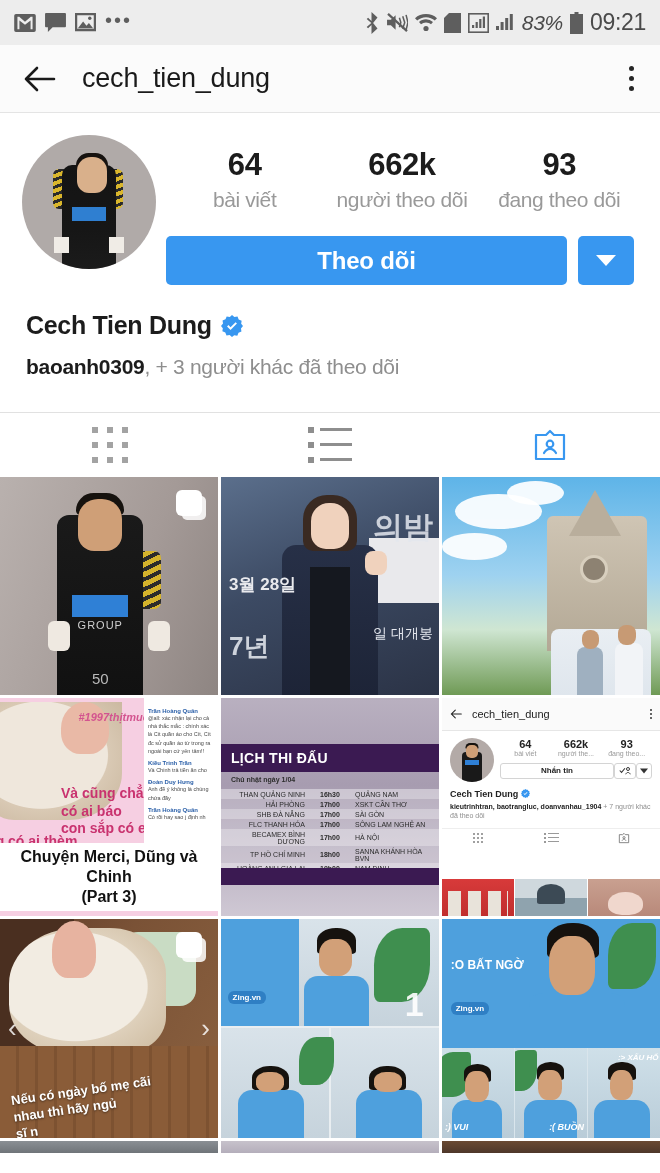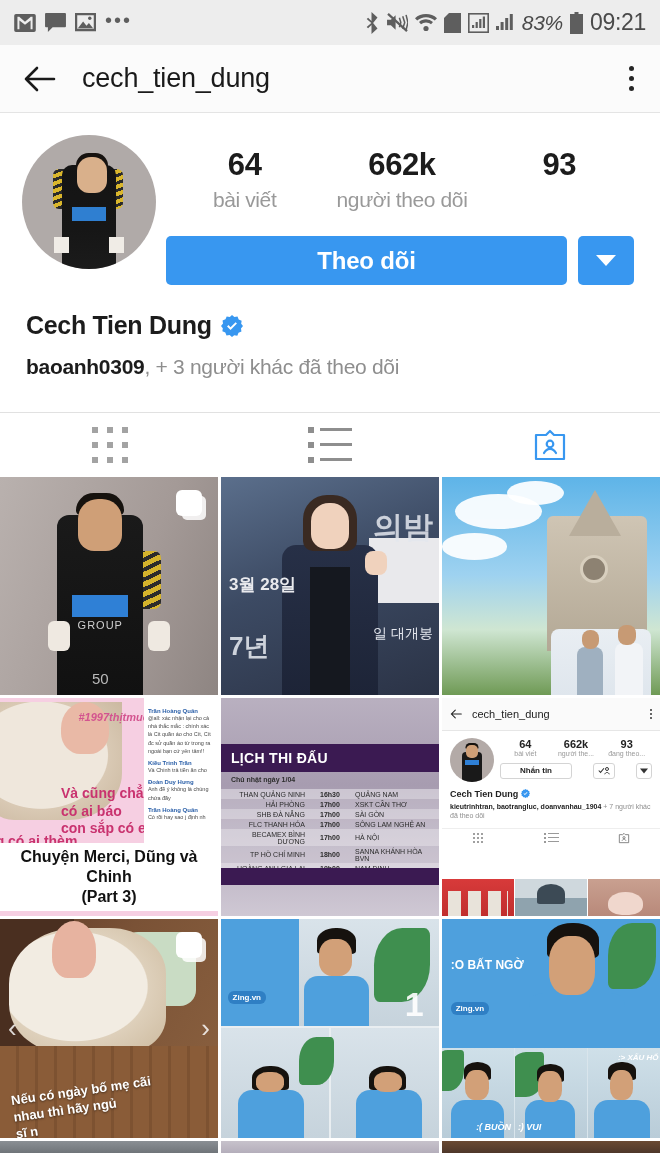--- a/index.html
+++ b/index.html
@@ -247,21 +247,21 @@
   .ns-av .b { position:absolute;left:50%;transform:translateX(-50%);bottom:0;width:20px;height:30px;background:#191919;border-radius:4px 4px 0 0;}
   .ns-av .h { position:absolute;left:50%;transform:translateX(-50%);top:7px;width:12px;height:13px;background:#cf9f77;border-radius:5px;}
   .ns-av .s { position:absolute;left:50%;transform:translateX(-50%);top:5px;width:13px;height:6px;background:#16120e;border-radius:6px 6px 2px 2px;}
   .ns-av .g { position:absolute;left:50%;transform:translateX(-50%);top:22px;width:14px;height:5px;
     background:radial-gradient(circle at 17% 50%,#2f80d6 0 46%,transparent 47%),radial-gradient(circle at 50% 50%,#2f80d6 0 46%,transparent 47%),radial-gradient(circle at 83% 50%,#2f80d6 0 46%,transparent 47%);}
   .ns-stats { flex:1; padding-left:6px; }
   .ns-srow { display:flex; }
   .ns-st { flex:1; text-align:center; }
   .ns-sn { font-size:11px; font-weight:bold; }
   .ns-sl { font-size:7px; color:#999; white-space:nowrap; }
-  .ns-btns { display:flex; gap:21px; margin-top:6px; }
+  .ns-btns { display:flex; gap:0; margin-top:6px; }
   .ns-msg { flex:1; height:16px; border:1px solid #d4d4d4; border-radius:3px; display:flex; align-items:center; justify-content:center; font-size:8px; font-weight:bold;}
   .ns-sq { width:22px;height:16px;border:1px solid #d4d4d4;border-radius:3px;display:flex;align-items:center;justify-content:center;}
   .ns-sq2 { width:16px;height:16px;border:1px solid #d4d4d4;border-radius:3px;display:flex;align-items:center;justify-content:center;}
   .ns-bio { padding:7px 8px 0 8px; }
   .ns-nm { font-size:9px; font-weight:bold; display:flex; align-items:center; gap:3px;}
   .ns-fb { font-size:7px; color:#8e8e8e; line-height:1.4; margin-top:3px;}
   .ns-fb b { color:#222; }
   .ns-tabs { display:flex; margin-top:7px; border-top:1px solid #eee; height:18px; align-items:center;}
   .ns-tab { flex:1; display:flex; align-items:center; justify-content:center;}
   .ns-gi { display:grid; grid-template-columns:repeat(3,2px); gap:2px;}
@@ -416,20 +416,21 @@
         <div class="stat">
           <div class="stat-num">64</div>
           <div class="stat-label">bài viết</div>
         </div>
         <div class="stat">
           <div class="stat-num">662k</div>
           <div class="stat-label">người theo dõi</div>
         </div>
         <div class="stat">
           <div class="stat-num">93</div>
+          <div class="stat-label">đang theo dõi</div>
         </div>
       </div>
       <div class="btn-row">
         <button class="btn-follow">Theo dõi</button>
         <div class="btn-caret">
           <span class="caret-tri"></span>
         </div>
       </div>
     </div>
   </div>
@@ -774,34 +775,34 @@
       <div class="iv-bg" style="background:#6db3e2"></div>
       <div class="iv-blue" style="left:0;top:0;width:100%;height:59%"></div>
       <div class="iv-plant" style="right:2%;top:2%;width:22%;height:30%"></div>
       <div class="iv-torso" style="left:40%;top:34%;width:44%;height:25%"></div>
       <div class="iv-hair" style="left:48%;top:2%;width:24%;height:16%"></div>
       <div class="iv-head" style="left:49%;top:8%;width:21%;height:27%"></div>
       <div class="iv-cap" style="left:4%;top:18%">:O BẤT NGỜ</div>
       <div class="iv-wm" style="left:4%;top:38%">Zing.vn</div>
       <div class="iv-bot">
         <div>
+          <div class="iv-plant" style="left:-10%;top:4%;width:50%;height:50%"></div>
+          <div class="iv-torso" style="left:14%;bottom:0;width:70%;height:42%"></div>
+          <div class="iv-hair" style="left:30%;top:18%;width:38%;height:20%"></div>
+          <div class="iv-head" style="left:32%;top:26%;width:33%;height:34%"></div>
+          <div class="iv-cap" style="left:4%;bottom:6%;font-size:9px">:) VUI</div>
+        </div>
+        <div>
           <div class="iv-plant" style="left:-14%;top:2%;width:44%;height:46%"></div>
           <div class="iv-torso" style="left:12%;bottom:0;width:74%;height:42%"></div>
           <div class="iv-hair" style="left:30%;top:16%;width:38%;height:20%"></div>
           <div class="iv-head" style="left:32%;top:24%;width:33%;height:34%"></div>
           <div class="iv-cap" style="right:4%;bottom:6%;font-size:9px">:( BUỒN</div>
         </div>
         <div>
-          <div class="iv-plant" style="left:-10%;top:4%;width:50%;height:50%"></div>
-          <div class="iv-torso" style="left:14%;bottom:0;width:70%;height:42%"></div>
-          <div class="iv-hair" style="left:30%;top:18%;width:38%;height:20%"></div>
-          <div class="iv-head" style="left:32%;top:26%;width:33%;height:34%"></div>
-          <div class="iv-cap" style="left:4%;bottom:6%;font-size:9px">:) VUI</div>
-        </div>
-        <div>
           <div class="iv-torso" style="left:8%;bottom:0;width:78%;height:42%"></div>
           <div class="iv-hair" style="left:28%;top:16%;width:38%;height:20%"></div>
           <div class="iv-head" style="left:30%;top:24%;width:33%;height:34%"></div>
           <div class="iv-cap" style="right:2%;top:6%;font-size:8px">:&gt; XẤU HỔ</div>
         </div>
       </div>
     </div>
 
     <div class="cell r4" style="background:linear-gradient(#8a8f94,#6f7479)"></div>
     <div class="cell r4" style="background:linear-gradient(#c7c2cb,#b4aebb)"></div>

